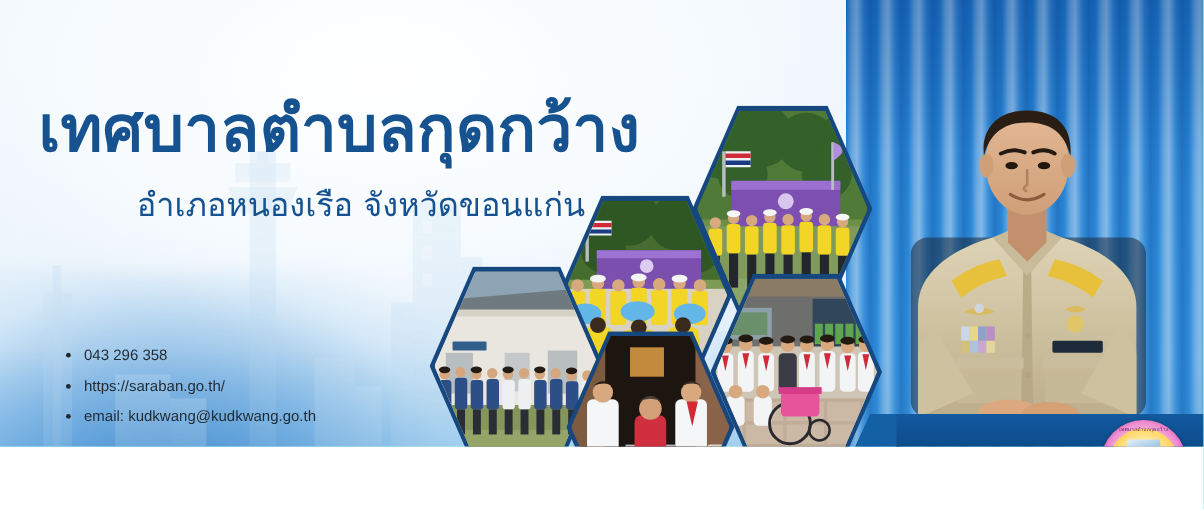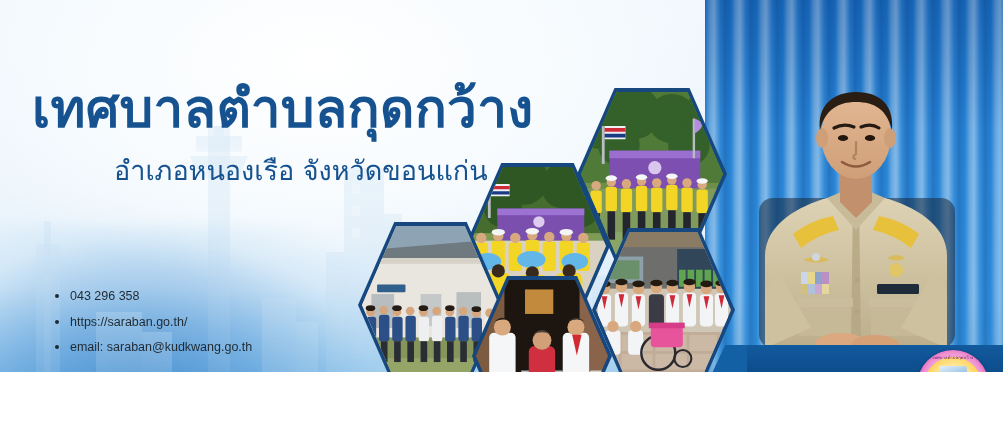--- a/index.html
+++ b/index.html
@@ -670,21 +670,21 @@
     <div class="contact-item">
       <span class="bullet"></span>
       <span>043 296 358</span>
     </div>
     <div class="contact-item">
       <span class="bullet"></span>
       <span>https://saraban.go.th/</span>
     </div>
     <div class="contact-item">
       <span class="bullet"></span>
-      <span>email: saraban@kudkwang.go.th</span>
+      <span>email: kudkwang@kudkwang.go.th</span>
     </div>
   </div>
 
   <div class="seal">
     <div class="seal-ring"></div>
     <div class="seal-emblem"></div>
     <div class="seal-text-top">เทศบาลตำบลกุดกว้าง</div>
     <div class="seal-text-bot">อำเภอหนองเรือ  จังหวัดขอนแก่น</div>
   </div>
 

